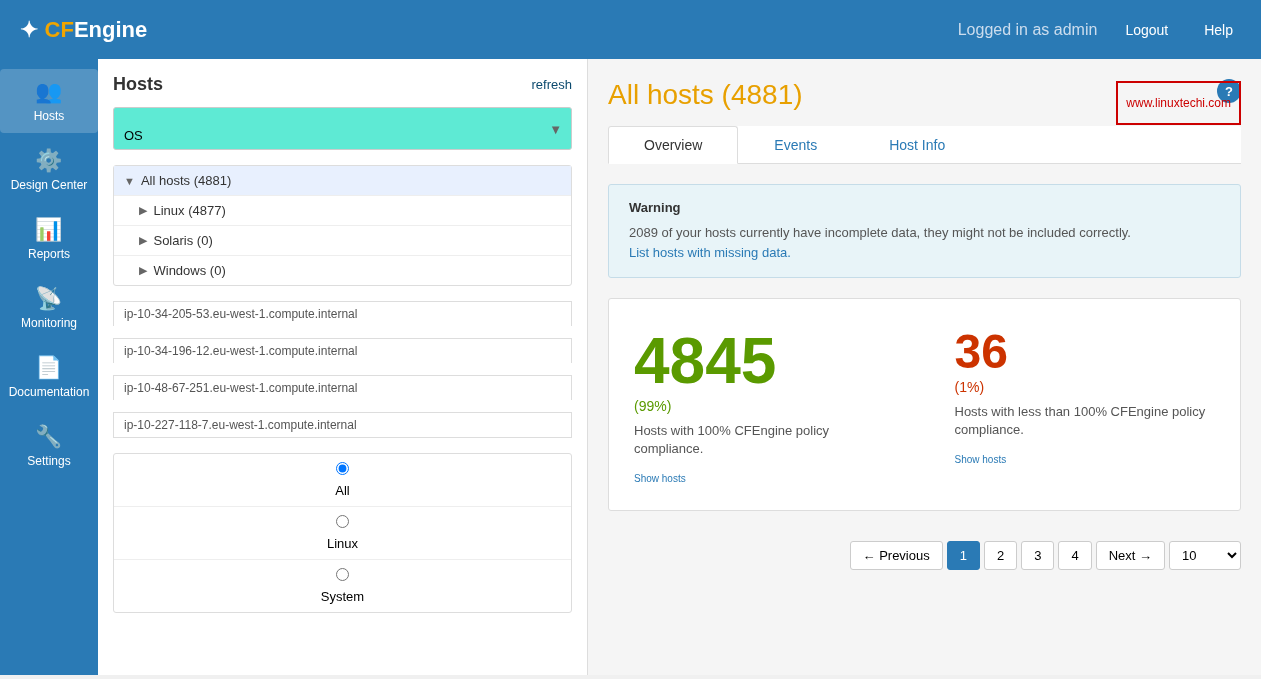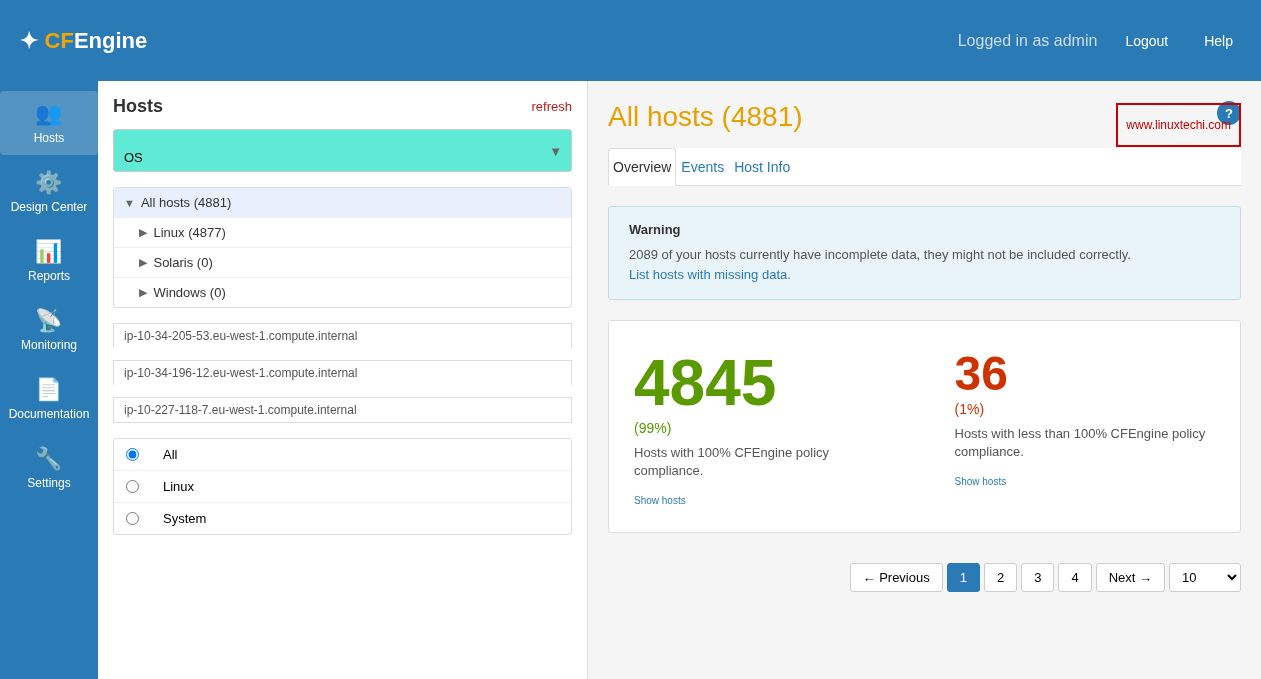--- a/index.html
+++ b/index.html
@@ -1,21 +1,21 @@
 <!DOCTYPE html>
 <html><head>
   <meta charset="utf-8">
   <style>
     * { box-sizing: border-box; margin: 0; padding: 0; }
     body { font-family: Arial, sans-serif; font-size: 13px; background: #f0f0f0; height: 679px; overflow: hidden; }
 
     
     .topnav {
       background: #2a7ab5;
-      height: 81px;
+      height: 59px;
       display: flex;
       align-items: center;
       padding: 0 20px;
       color: white;
     }
     .topnav-logo {
       font-size: 22px;
       font-weight: bold;
       color: white;
       flex: 1;
@@ -83,21 +83,21 @@
       justify-content: space-between;
       align-items: center;
       margin-bottom: 12px;
     }
     .left-panel-title {
       font-size: 18px;
       font-weight: bold;
       color: #333;
     }
     .refresh-link {
-      color: #b91c1c;
+      color: #0c4a6e;
       text-decoration: none;
       font-size: 13px;
       cursor: pointer;
     }
 
     
     .os-dropdown {
       position: relative;
       margin-bottom: 15px;
     }
@@ -151,24 +151,25 @@
       cursor: pointer;
       margin-top: 12px;
     }
     .host-item:last-child { border-bottom: 1px solid #ddd; }
 
     
     .radio-group { border: 1px solid #ddd; border-radius: 3px; }
     .radio-item {
       display: flex;
       align-items: center;
-      gap: 24px;
+      gap: 8px;
       padding: 8px 12px;
       border-bottom: 1px solid #eee;
       cursor: pointer;
+      flex-direction: column;
     }
     .radio-item:last-child { border-bottom: none; }
     .radio-item input { cursor: pointer; }
 
     
     .right-panel {
       flex: 1;
       background: #f5f5f5;
       padding: 20px;
       overflow-y: auto;
@@ -200,21 +201,21 @@
 
     
     .tabs {
       display: flex;
       border-bottom: 1px solid #ddd;
       margin-bottom: 20px;
       background: white;
       border-radius: 3px 3px 0 0;
     }
     .tab {
-      padding: 10px 4px;
+      padding: 10px 35px;
       cursor: pointer;
       font-size: 14px;
       border: 1px solid transparent;
       margin-bottom: -1px;
     }
     .tab.active {
       background: white;
       border: 1px solid #ddd;
       border-bottom: 1px solid white;
       border-radius: 3px 3px 0 0;
@@ -356,20 +357,21 @@
       </div>
       <div class="tree-item tree-child">
         <span class="tree-arrow">▶</span>
         <span class="tree-label">Windows (0)</span>
       </div>
     </div>
 
     <div class="host-list">
       <div class="host-item">ip-10-34-205-53.eu-west-1.compute.internal</div>
       <div class="host-item">ip-10-34-196-12.eu-west-1.compute.internal</div>
+      <div class="host-item">ip-10-48-67-251.eu-west-1.compute.internal</div>
       <div class="host-item">ip-10-227-118-7.eu-west-1.compute.internal</div>
     </div>
 
     <div class="radio-group">
       <label class="radio-item">
         <input type="radio" name="filter" value="all" checked="" style="">
         <span>All</span>
       </label>
       <label class="radio-item">
         <input type="radio" name="filter" value="user" style="">

